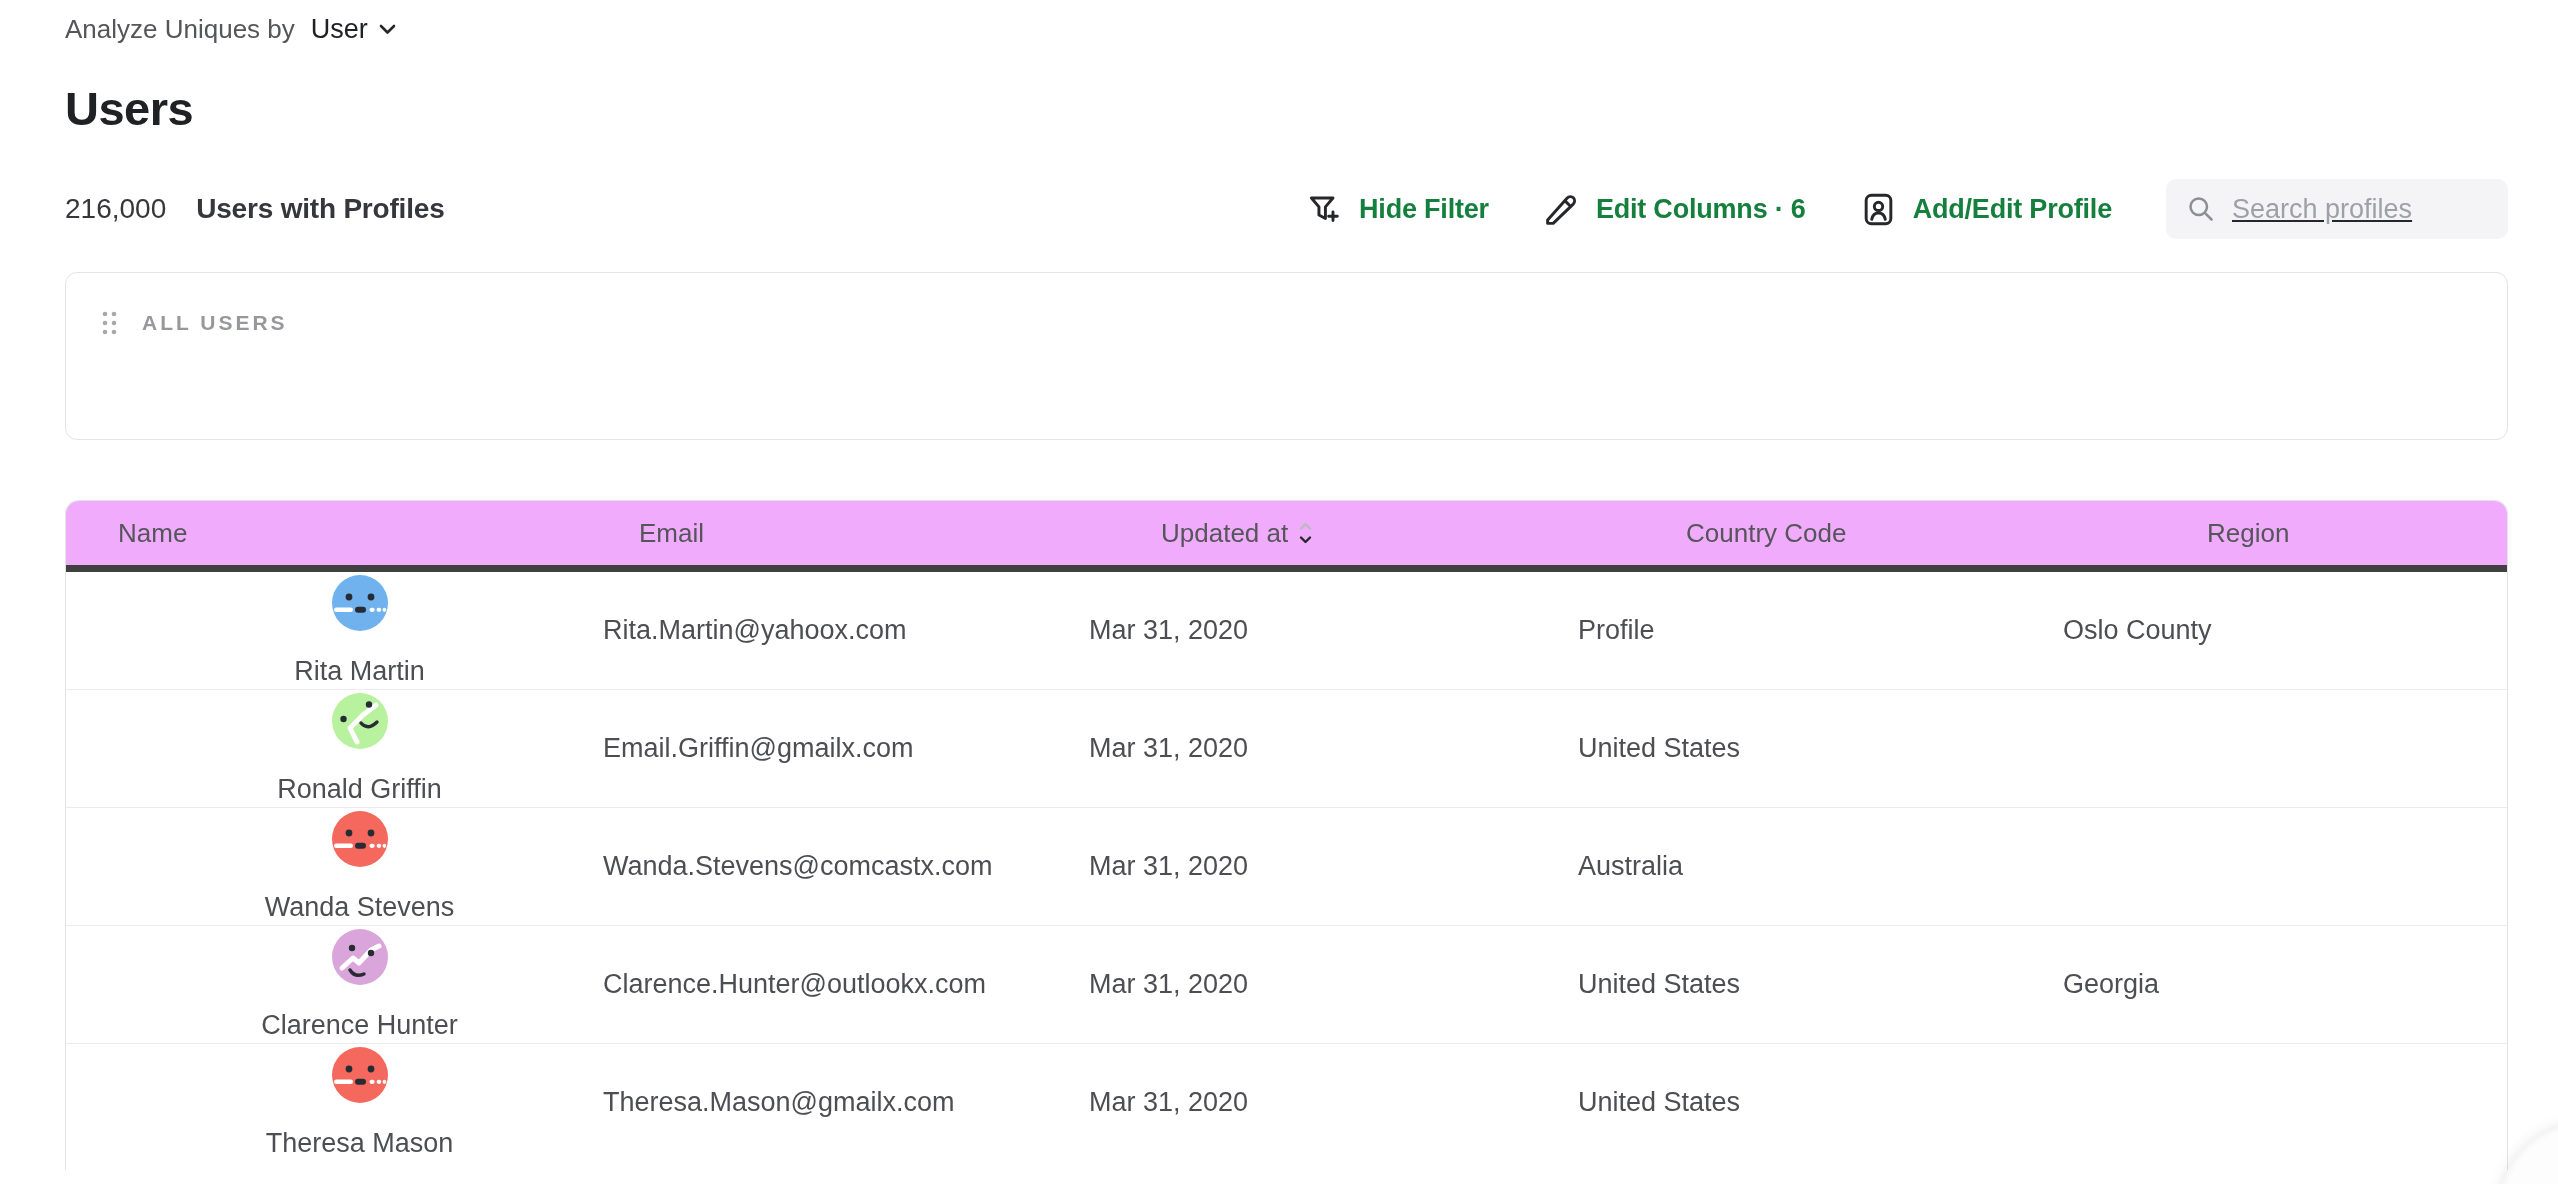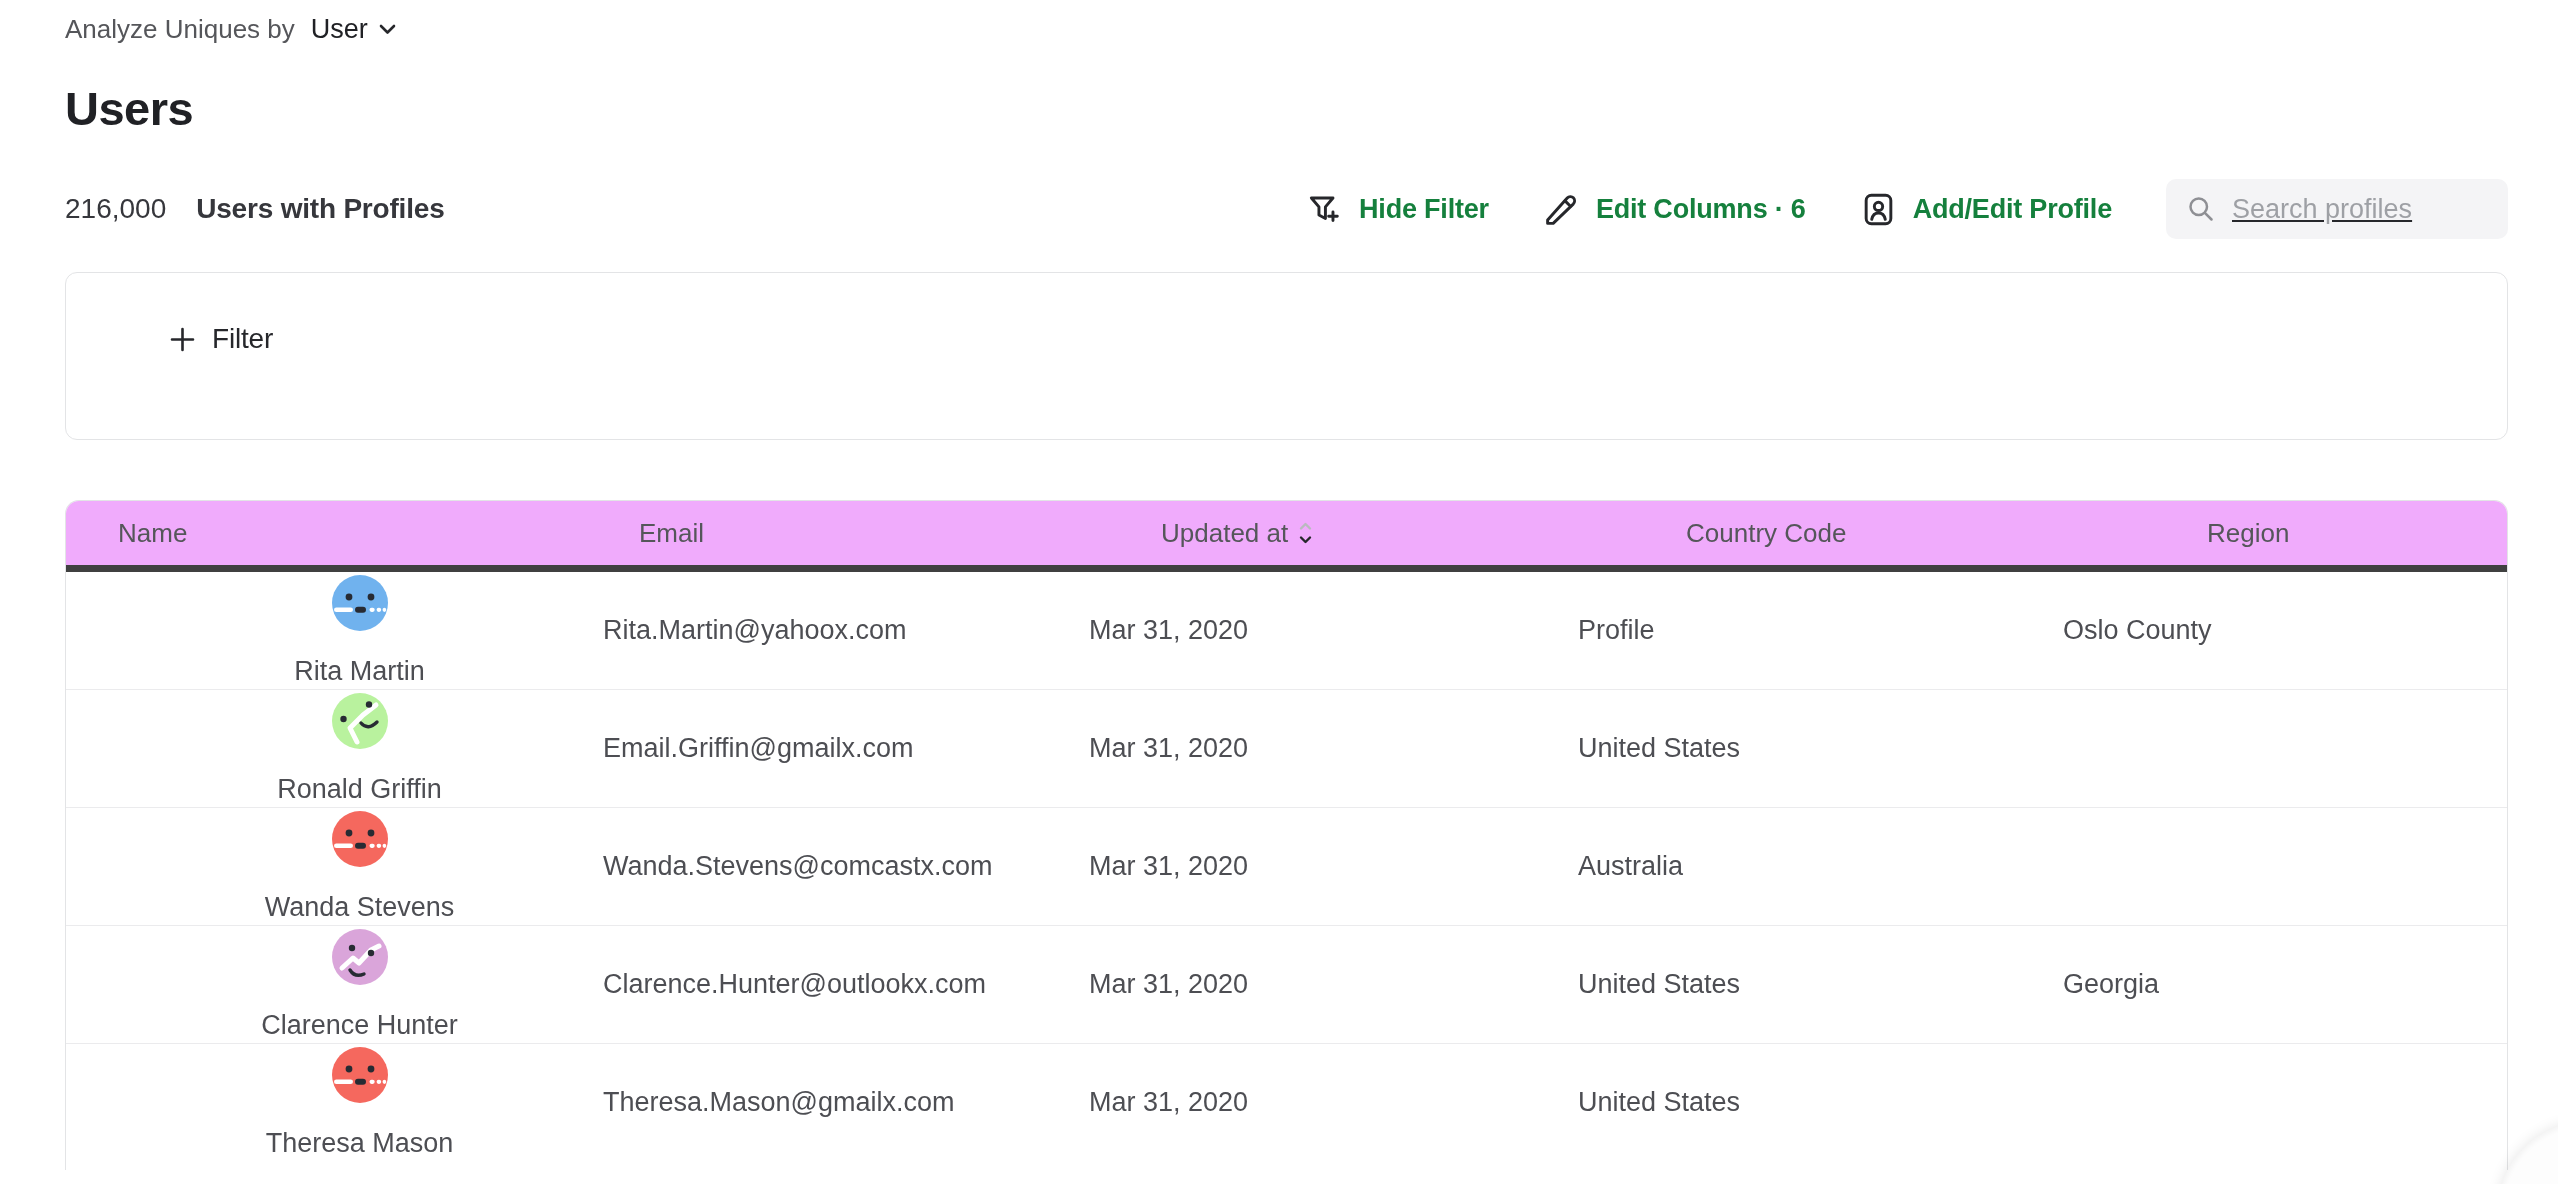--- a/index.html
+++ b/index.html
@@ -128,29 +128,32 @@
               <circle cx="10.2" cy="10.2" r="6.6" fill="none" stroke="#8e8f94" stroke-width="2"></circle>
               <path d="M15.1 15.1 L20.4 20.4" stroke="#8e8f94" stroke-width="2" stroke-linecap="round"></path>
             </svg>
         </span>
         <input class="search-input" type="text" placeholder="Search profiles" style="">
       </div>
     </div>
   </div>
 
   <div class="filter-panel">
-    <div class="fp-row2">
-      <button class="add-filter">
-        <span style="display:inline-flex">
-          <svg viewBox="0 0 27 27">
-              <path d="M13.5 3 V24 M3 13.5 H24" stroke="#26272b" stroke-width="2.6" stroke-linecap="round"></path>
-            </svg>
-        </span>
-        <span>Filter</span>
-      </button>
+    <div class="fp-row1">
+      <span class="drag-handle">
+        <svg viewBox="0 0 17 26">
+          <circle cx="4" cy="4" r="2.3" fill="#a7a8ac"></circle>
+            <circle cx="13" cy="4" r="2.3" fill="#a7a8ac"></circle>
+          <circle cx="4" cy="13" r="2.3" fill="#a7a8ac"></circle>
+            <circle cx="13" cy="13" r="2.3" fill="#a7a8ac"></circle>
+          <circle cx="4" cy="22" r="2.3" fill="#a7a8ac"></circle>
+            <circle cx="13" cy="22" r="2.3" fill="#a7a8ac"></circle>
+        </svg>
+      </span>
+      <span class="fp-label">ALL USERS</span>
     </div>
   </div>
 
   <div class="table">
     <div class="thead">
       <div class="th">
           <span>Name</span>
         </div>
       <div class="th">
           <span>Email</span>

